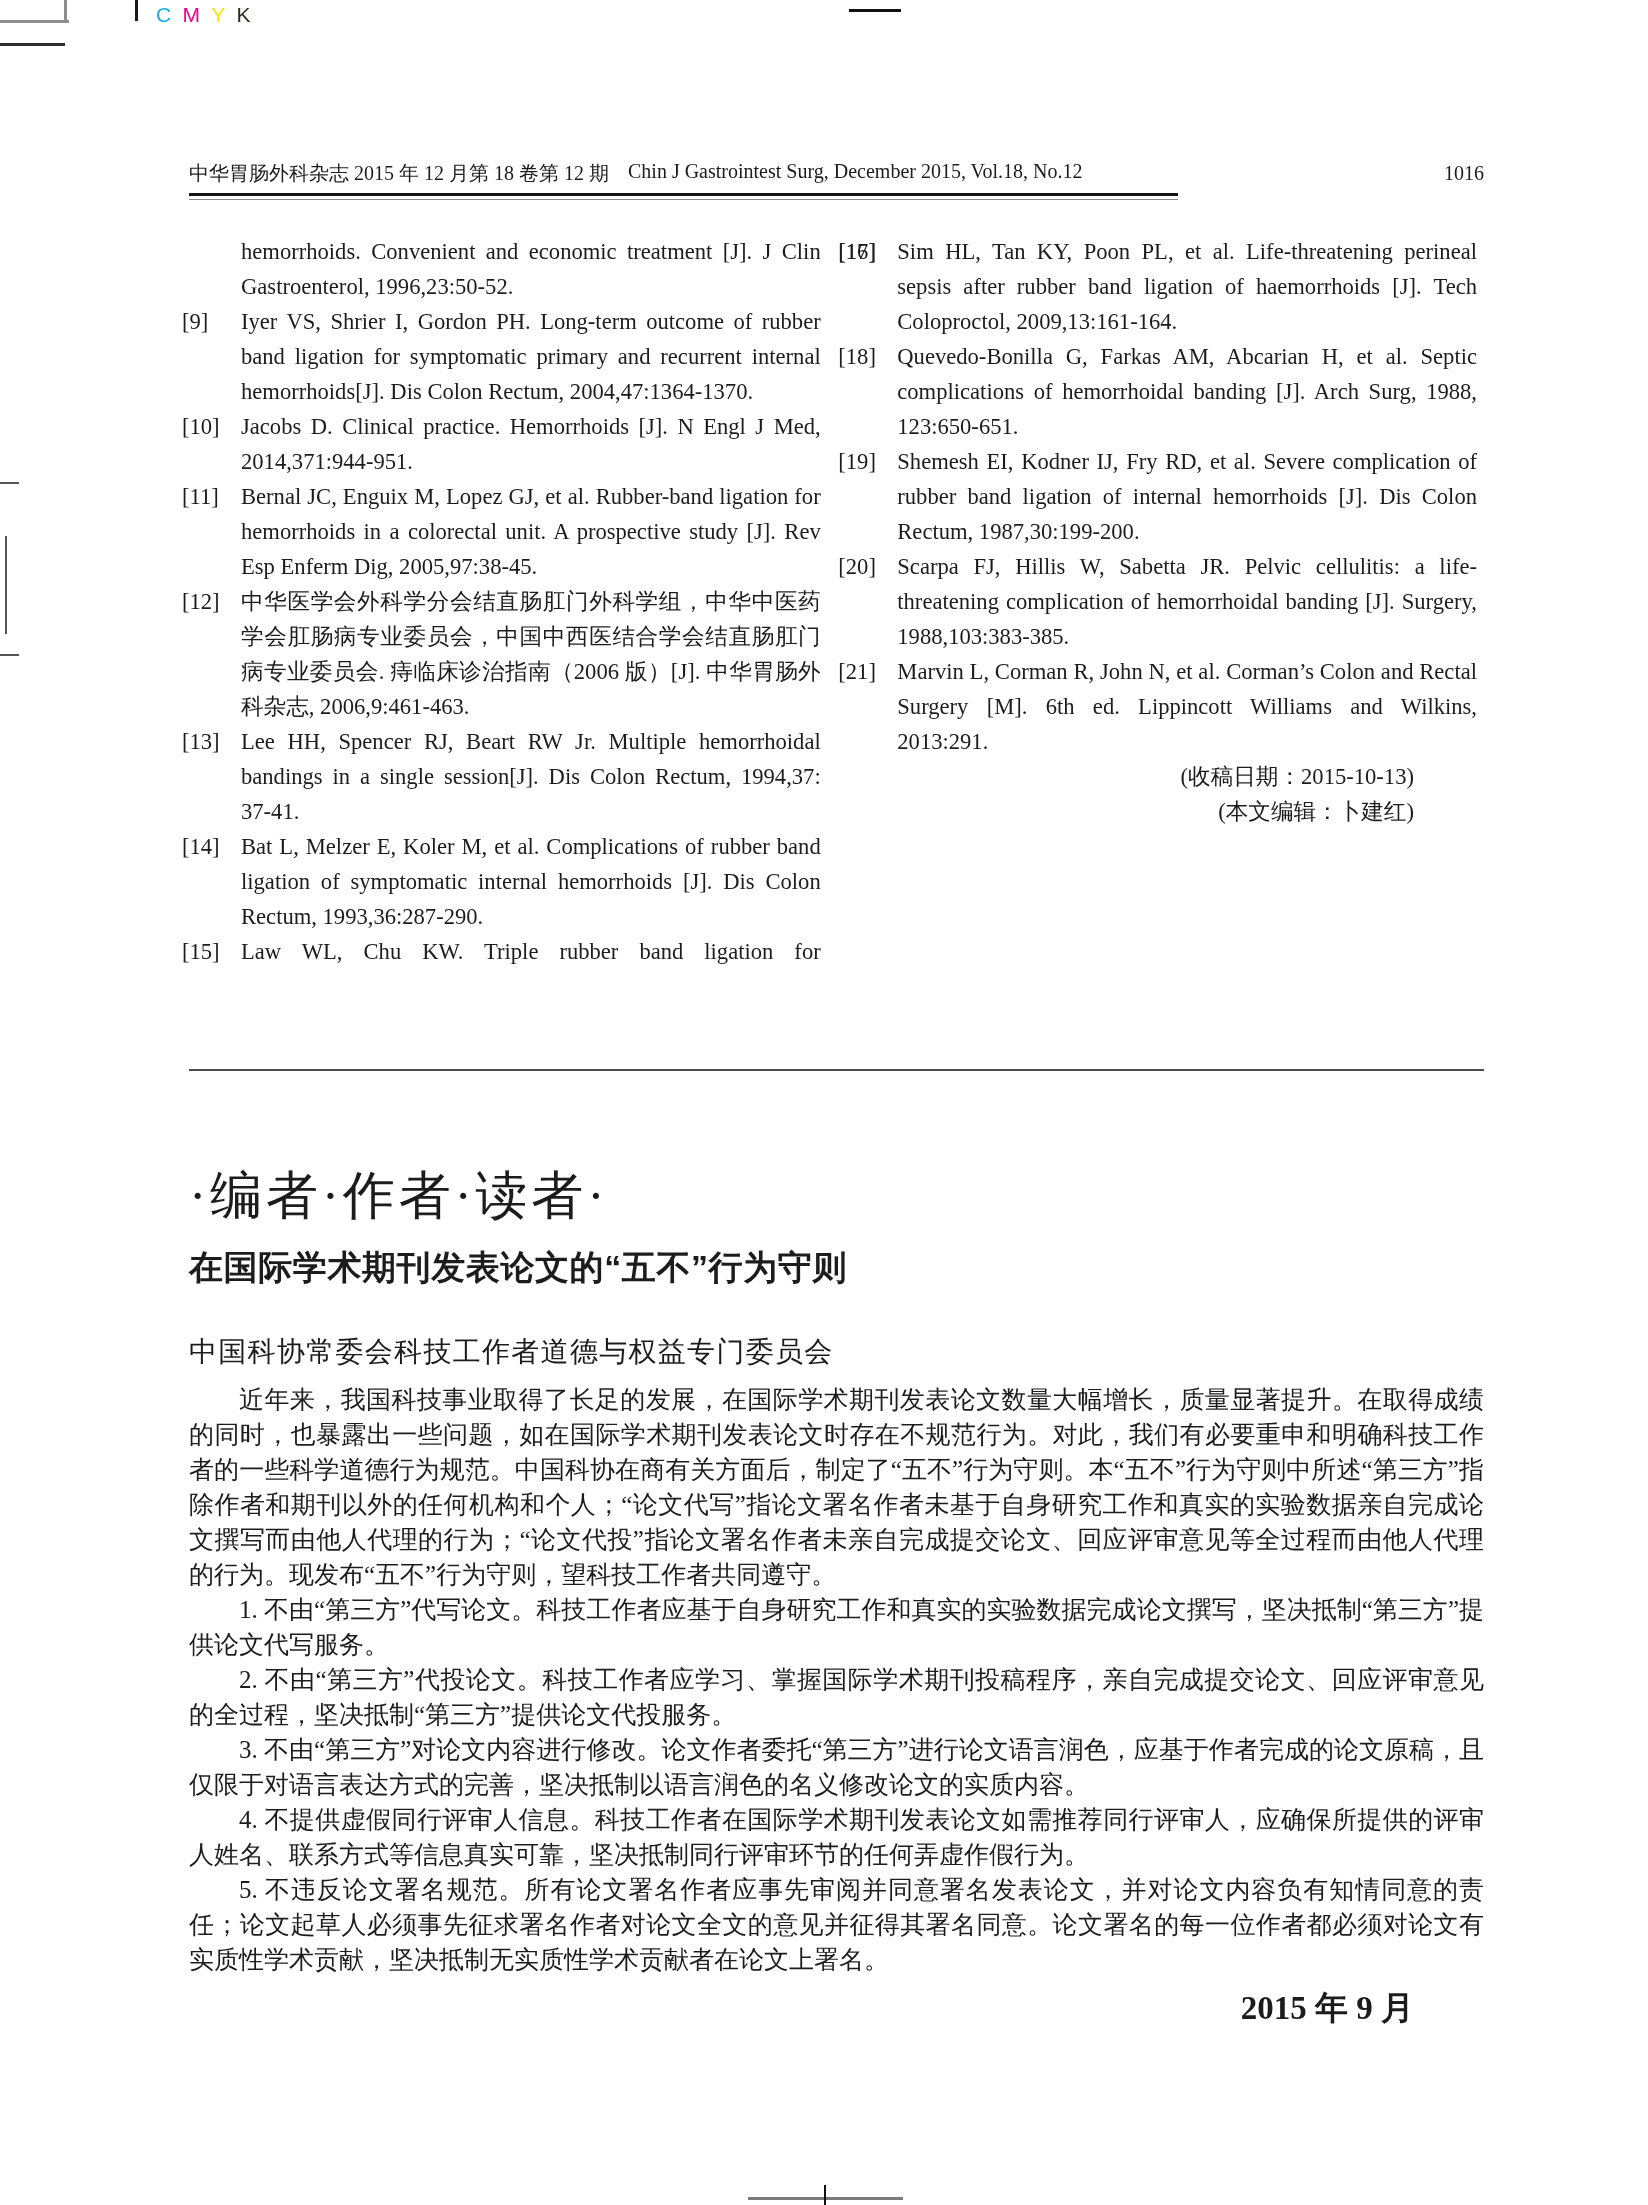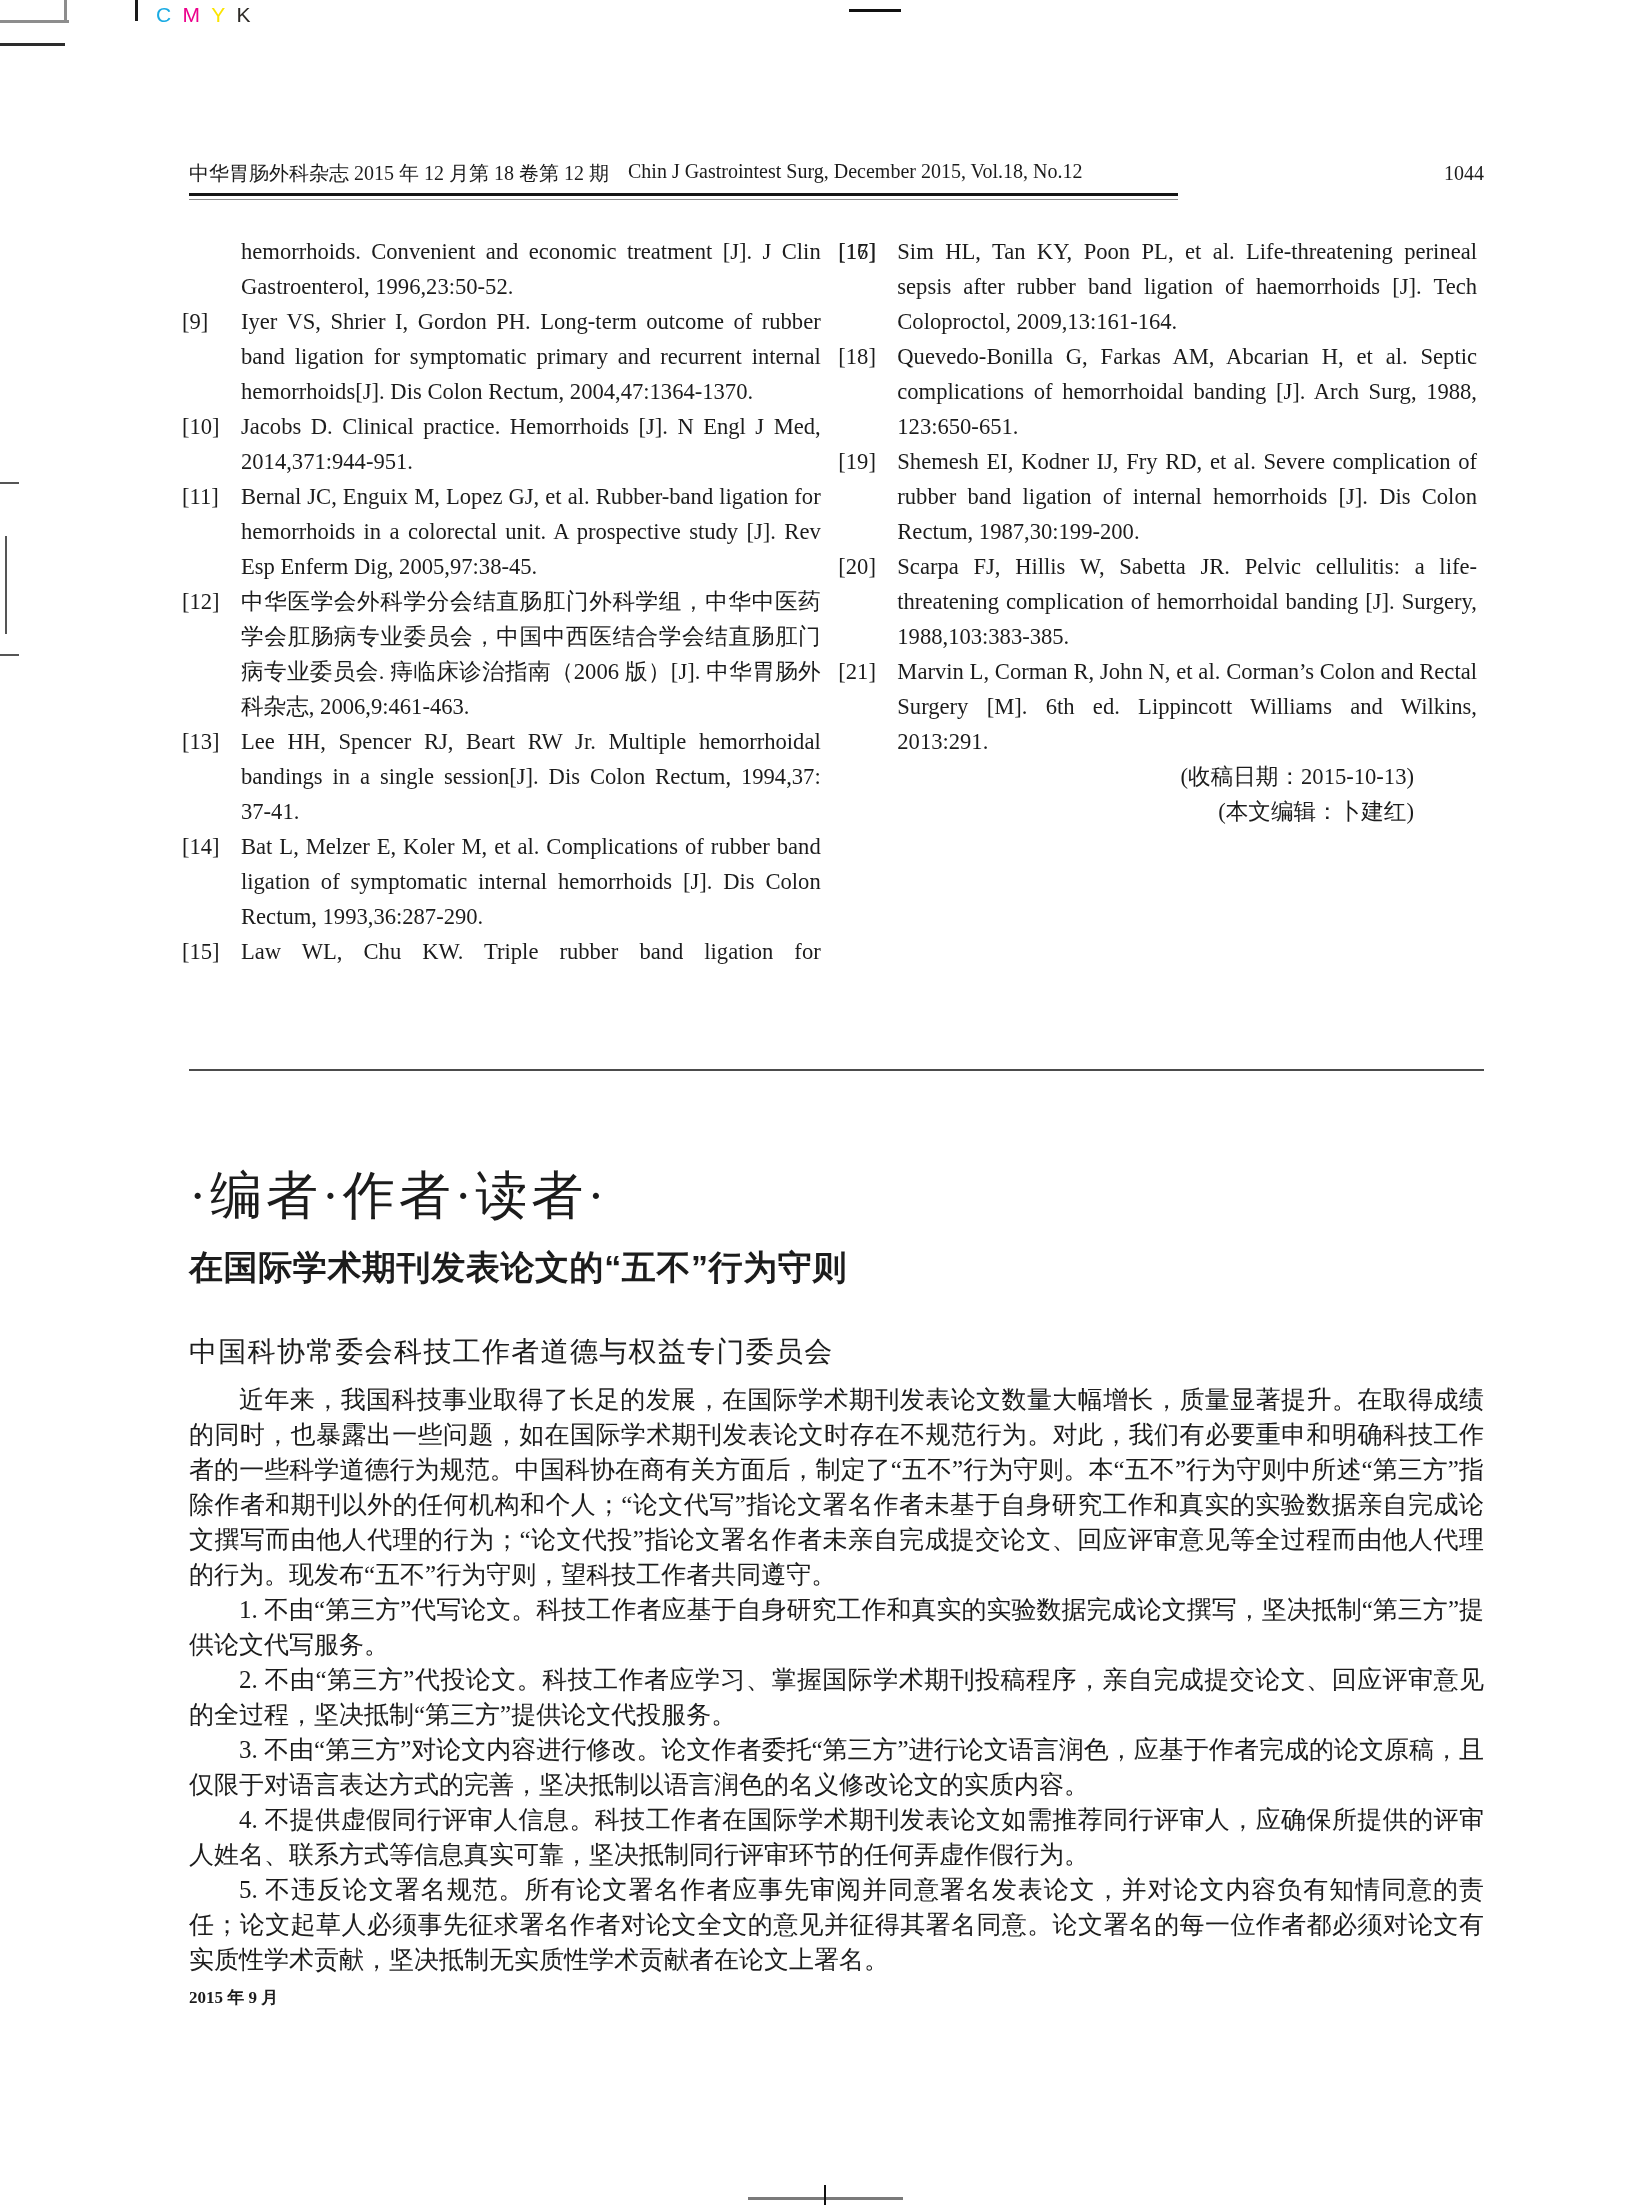--- a/index.html
+++ b/index.html
@@ -77,22 +77,22 @@
     position:absolute; left:189px; top:1333px;
     font-size:28px; letter-spacing:1.3px;
   }
   .article-body {
     position:absolute; left:189px; top:1382px; width:1295px;
     font-size:25px; line-height:35px; text-align:justify;
   }
   .article-body p { text-indent:2em; }
   .article-date {
     position:absolute; left:189px; top:1986px; width:1295px; box-sizing:border-box;
-    text-align:left; padding-right:70px;
-    font-size:17px; font-weight:bold;
+    text-align:right; padding-right:70px;
+    font-size:33px; font-weight:bold;
   }
 </style>
 </head>
 <body>
 
 <div class="page">
 
   <div class="mark mark-corner-v"></div>
   <div class="mark mark-corner-h"></div>
   <div class="mark mark-subline"></div>
@@ -106,21 +106,21 @@
   <div class="mark mark-left-v"></div>
   <div class="mark mark-bottom-h"></div>
   <div class="mark mark-bottom-v"></div>
 
   <div class="header">
     <div class="header-row">
       <div class="header-left">
         <span>中华胃肠外科杂志 2015 年 12 月第 18 卷第 12 期</span>
         <span>Chin J Gastrointest Surg, December 2015, Vol.18, No.12</span>
       </div>
-      <span>1044</span>
+      <span>1016</span>
     </div>
     <div class="header-rule"></div>
   </div>
 
   <div class="refs">
     <div class="ref-col ref-col-left">
 
         <p class="ref">
           <span class="ref-num"></span>
           <span>hemorrhoids. Convenient and economic treatment [J]. J Clin Gastroenterol, 1996,23:50-52.</span>

